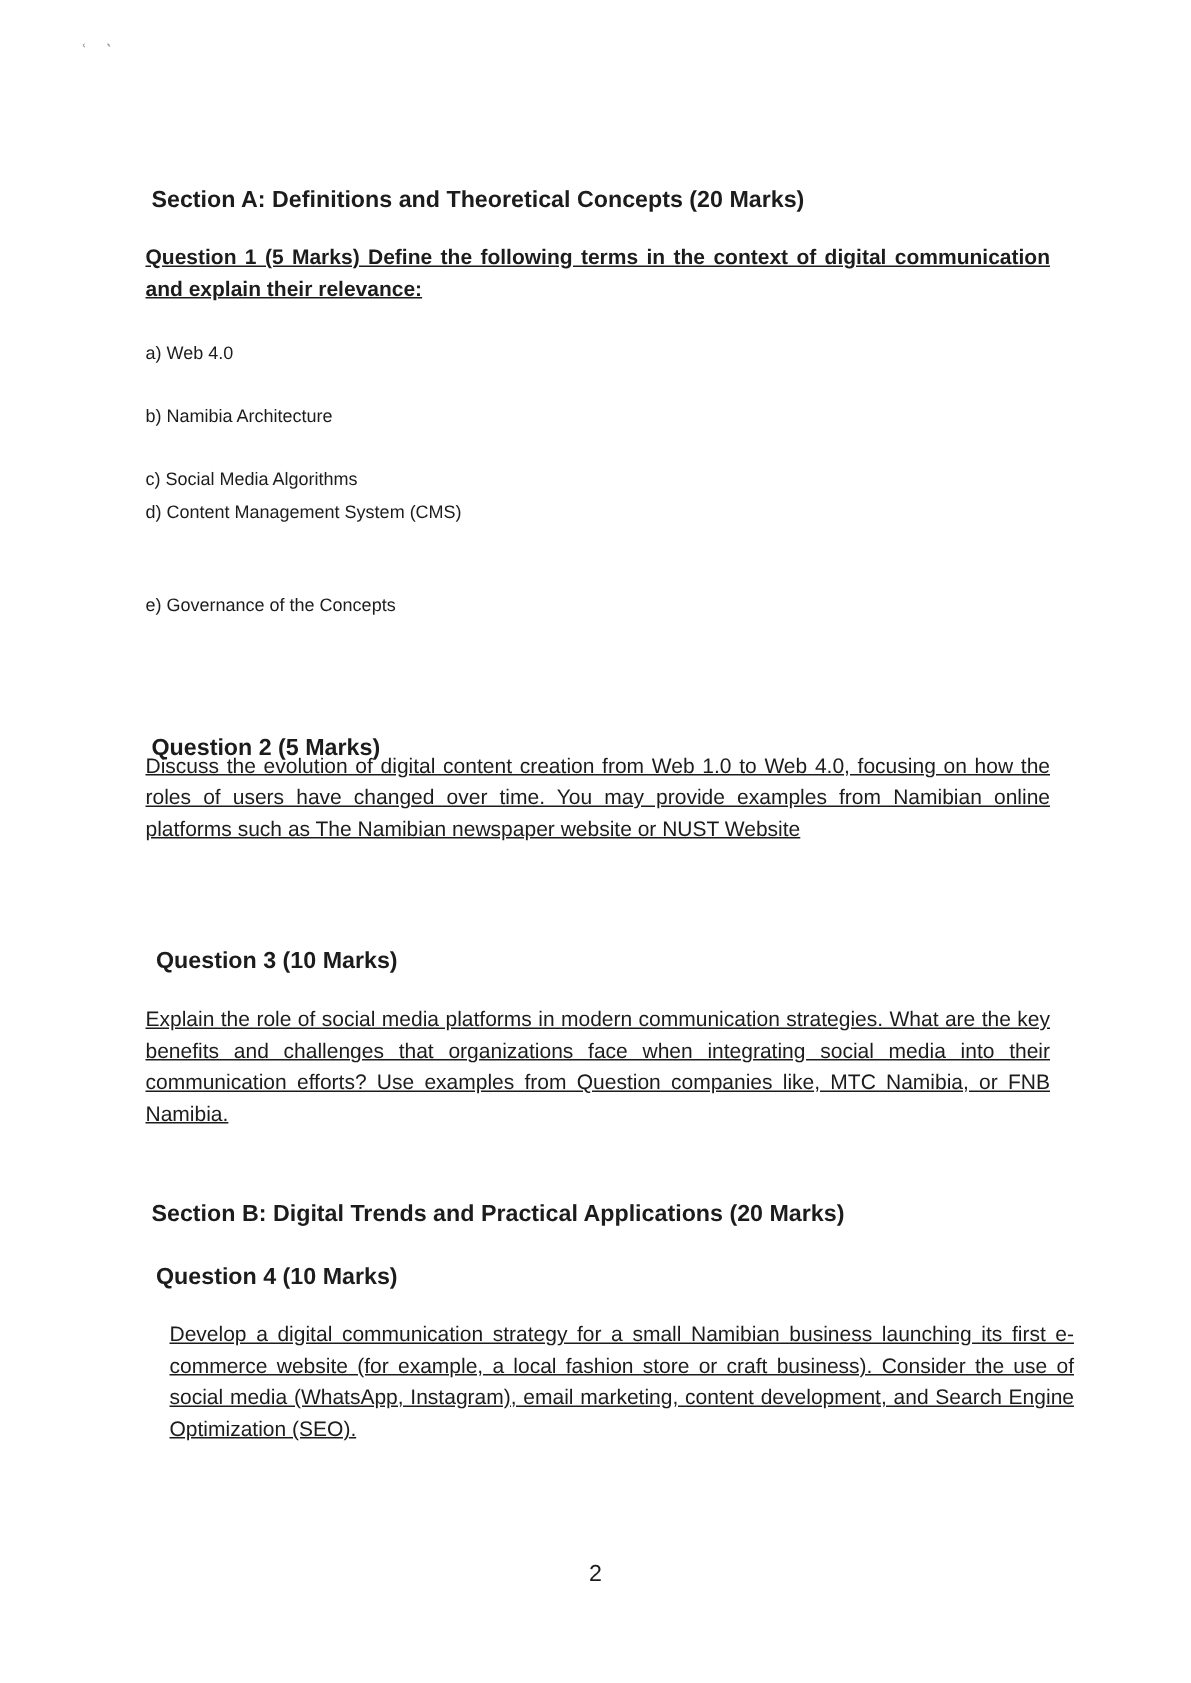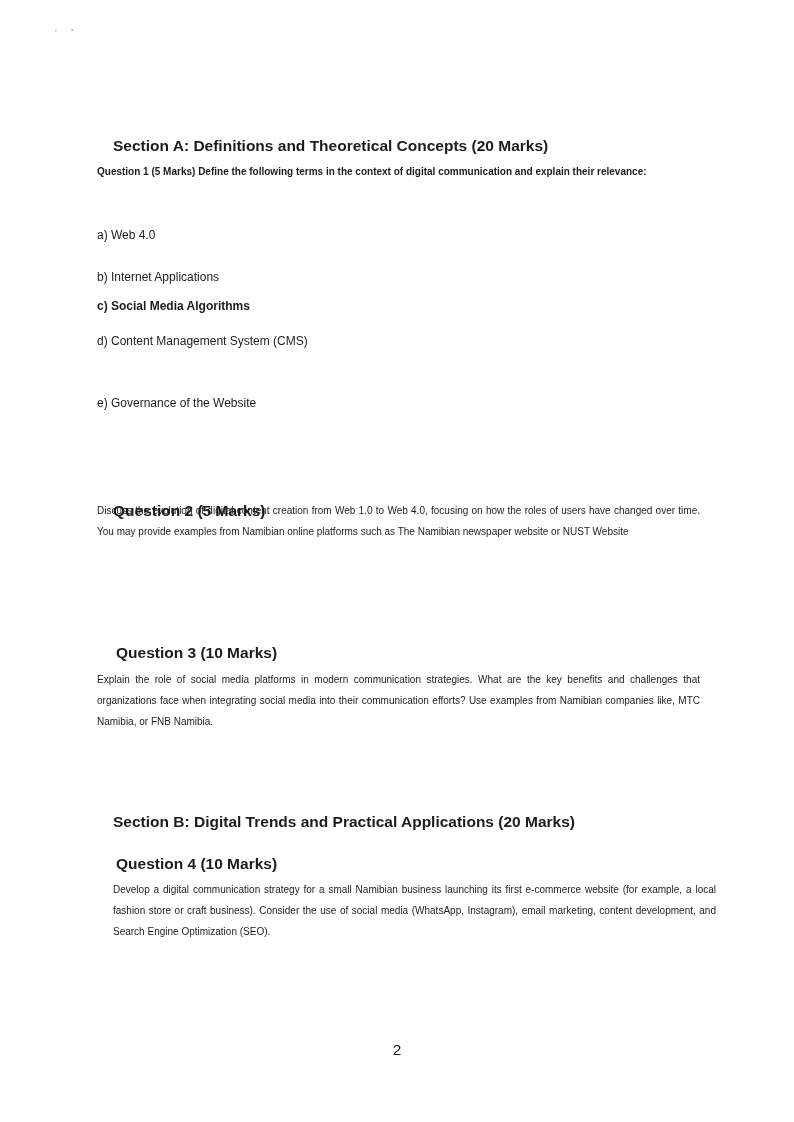--- a/index.html
+++ b/index.html
@@ -26,35 +26,36 @@
       left: 52px;
       top: 28px;
       font-size: 14px;
       color: #9a9a9a;
       font-family: Liberation Mono, monospace;
     }
     .heading {
       font-weight: bold;
       font-size: 15.5px;
       line-height: 21px;
-      margin: 16px;
+      margin: 4px;
       position: absolute;
       left: 0;
       white-space: nowrap;
     }
     .heading.indent { left: 3px; }
     .para {
       position: absolute;
       left: 0;
       width: 603px;
-      font-size: 10px;
+      font-size: 14px;
       line-height: 21px;
       text-align: justify;
       text-align-last: left;
       margin: 0;
+      text-decoration: underline;
     }
     .q1 {
       font-weight: bold;
     }
     .item {
       position: absolute;
       left: 0;
       font-size: 12px;
       line-height: 21px;
       white-space: nowrap;
@@ -74,30 +75,30 @@
 
 <div class="scan-mark">ʿ  ˋ</div>
 
 <div class="page">
 
   <h2 class="heading" style="top:119px;">Section A: Definitions and Theoretical Concepts (20 Marks)</h2>
 
   <p class="para q1" style="top:161px;">Question 1 (5 Marks) Define the following terms in the context of digital communication and explain their relevance:</p>
 
   <div class="item" style="top:225px;">a) Web 4.0</div>
-  <div class="item" style="top:267px;">b) Internet Applications</div>
-  <div class="item" style="top:296px;font-weight:bold;">c) Social Media Algorithms</div>
+  <div class="item" style="top:267px;">b) Namibia Architecture</div>
+  <div class="item" style="top:309px;">c) Social Media Algorithms</div>
   <div class="item" style="top:331px;">d) Content Management System (CMS)</div>
-  <div class="item" style="top:393px;">e) Governance of the Website</div>
+  <div class="item" style="top:393px;">e) Governance of the Concepts</div>
 
   <h3 class="heading" style="top:484px;">Question 2 (5 Marks)</h3>
   <p class="para" style="top:500px;">Discuss the evolution of digital content creation from Web 1.0 to Web 4.0, focusing on how the roles of users have changed over time. You may provide examples from Namibian online platforms such as The Namibian newspaper website or NUST Website</p>
 
   <h3 class="heading indent" style="top:626px;">Question 3 (10 Marks)</h3>
-  <p class="para" style="top:669px;">Explain the role of social media platforms in modern communication strategies. What are the key benefits and challenges that organizations face when integrating social media into their communication efforts? Use examples from Namibian companies like, MTC Namibia, or FNB Namibia.</p>
+  <p class="para" style="top:669px;">Explain the role of social media platforms in modern communication strategies. What are the key benefits and challenges that organizations face when integrating social media into their communication efforts? Use examples from Question companies like, MTC Namibia, or FNB Namibia.</p>
 
   <h2 class="heading" style="top:795px;">Section B: Digital Trends and Practical Applications (20 Marks)</h2>
 
   <h3 class="heading indent" style="top:837px;">Question 4 (10 Marks)</h3>
   <p class="para" style="top:879px;margin-left:16px;">Develop a digital communication strategy for a small Namibian business launching its first e-commerce website (for example, a local fashion store or craft business). Consider the use of social media (WhatsApp, Instagram), email marketing, content development, and Search Engine Optimization (SEO).</p>
 
 </div>
 
 <div class="page-number">2</div>
 

